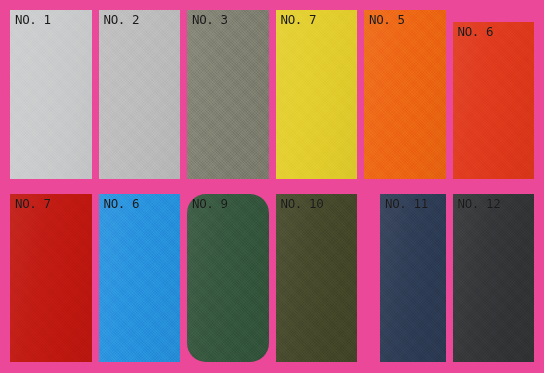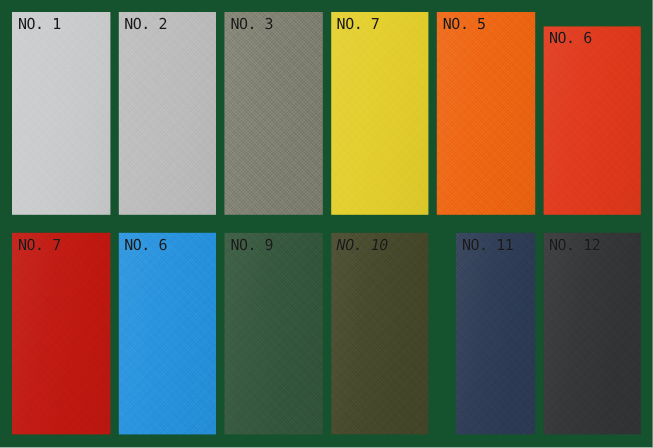--- a/index.html
+++ b/index.html
@@ -12,21 +12,21 @@
     height: 373px;
     background: #ffffff;
     font-family: "Liberation Sans", sans-serif;
     overflow: hidden;
   }
 
   #swatch-board {
     position: relative;
     width: 544px;
     height: 373px;
-    background: #14532d;
+    background: #ec4899;
     box-sizing: border-box;
     padding: 10px 10px 11px 10px;
     display: grid;
     grid-template-columns: repeat(6, 1fr);
     grid-template-rows: repeat(2, 1fr);
     column-gap: 7px;
     row-gap: 15px;
   }
 
   .swatch {
@@ -128,27 +128,27 @@
     <span class="sheen"></span>
     <span class="swatch-label">NO. 7</span>
   </div>
 
   <div class="swatch" style="background-color: rgb(38, 145, 222);">
     <span class="weave"></span>
     <span class="sheen"></span>
     <span class="swatch-label">NO. 6</span>
   </div>
 
-  <div class="swatch" style="background-color: rgb(51, 85, 59);">
+  <div class="swatch" style="background-color: rgb(51, 85, 59); border-radius: 19px;">
     <span class="weave"></span>
     <span class="sheen"></span>
     <span class="swatch-label">NO. 9</span>
   </div>
 
-  <div class="swatch" style="background-color: rgb(67, 70, 40); font-style: italic;">
+  <div class="swatch" style="background-color: rgb(67, 70, 40);">
     <span class="weave"></span>
     <span class="sheen"></span>
     <span class="swatch-label">NO. 10</span>
   </div>
 
   <div class="swatch" style="background-color: rgb(44, 58, 83); margin-left: 16px;">
     <span class="weave"></span>
     <span class="sheen"></span>
     <span class="swatch-label">NO. 11</span>
   </div>

